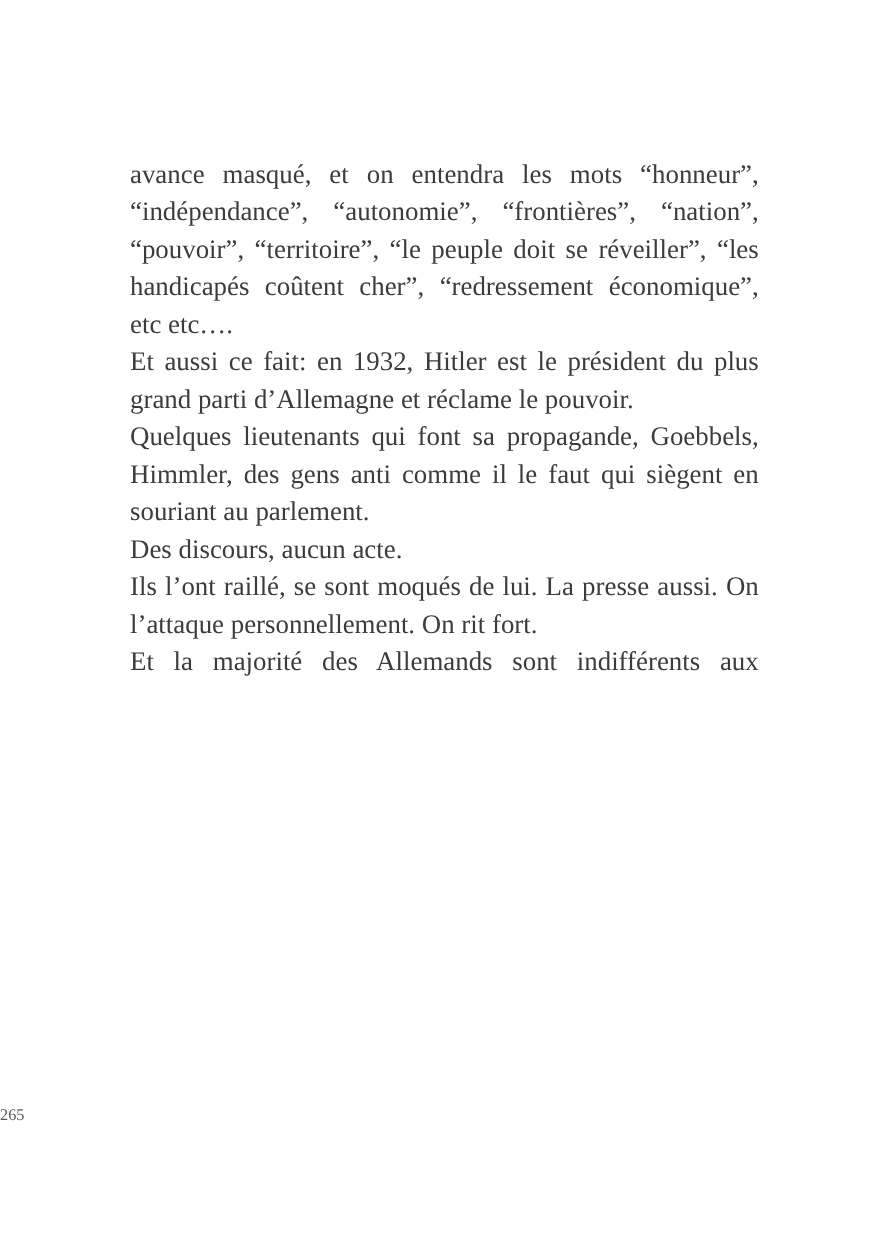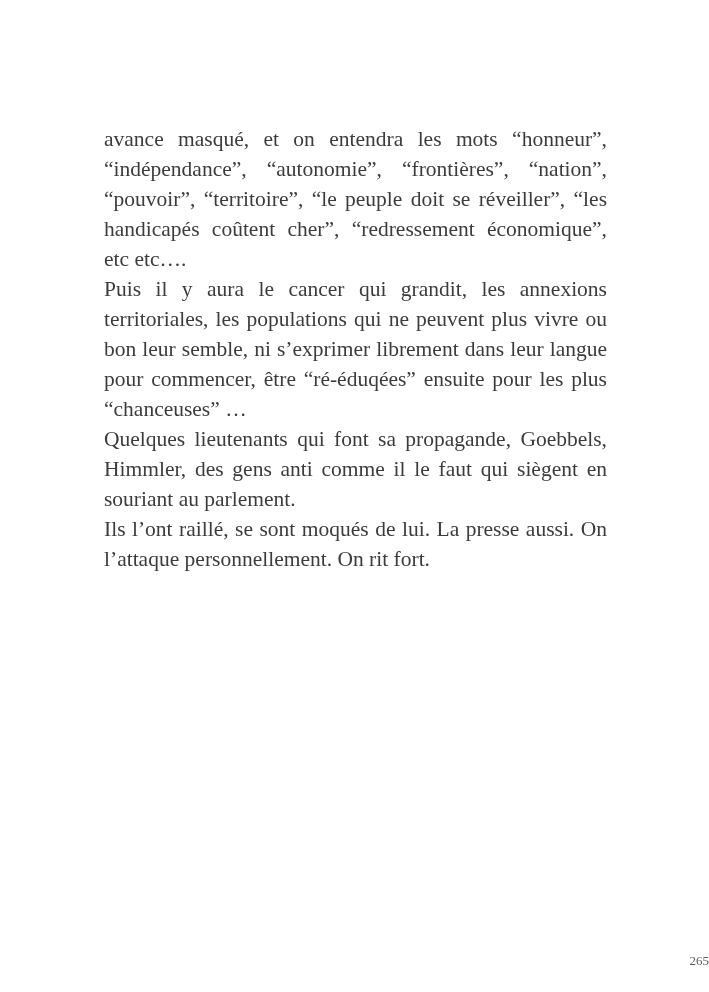--- a/index.html
+++ b/index.html
@@ -35,31 +35,33 @@
     margin: 0;
     padding: 0;
   }
   .text-block p.justify-last {
     text-align-last: justify;
   }
   .page-number {
     position: absolute;
     left: 0;
     right: 0;
-    top: 953px;
-    text-align: right;
+    top: 884px;
+    text-align: left;
     font-size: 13px;
     line-height: 16px;
     color: #5a5a5a;
   }
 </style>
 </head>
 <body>
 
 <div class="book-page">
   <div class="text-block">
     <p>avance masqué, et on entendra les mots “honneur”, “indépendance”, “autonomie”, “frontières”, “nation”, “pouvoir”, “territoire”, “le peuple doit se réveiller”, “les handicapés coûtent cher”, “redressement économique”, etc etc….</p>
-    <p>Puis il y aura le cancer qui grandit, les annexions territoriales, les populations qui ne peuvent plus vivre ou bon leur semble, ni s’exprimer librement dans leur langue pour commencer, être “ré-éduqées” ensuite pour les plus “chanceuses” …</p>
+    <p>Et aussi ce fait: en 1932, Hitler est le président du plus grand parti d’Allemagne et réclame le pouvoir.</p>
     <p>Quelques lieutenants qui font sa propagande, Goebbels, Himmler, des gens anti comme il le faut qui siègent en souriant au parlement.</p>
+    <p>Des discours, aucun acte.</p>
     <p>Ils l’ont raillé, se sont moqués de lui. La presse aussi. On l’attaque personnellement. On rit fort.</p>
+    <p class="justify-last">Et la majorité des Allemands sont indifférents aux</p>
   </div>
   <div class="page-number">265</div>
 </div>
 
 </body></html>

